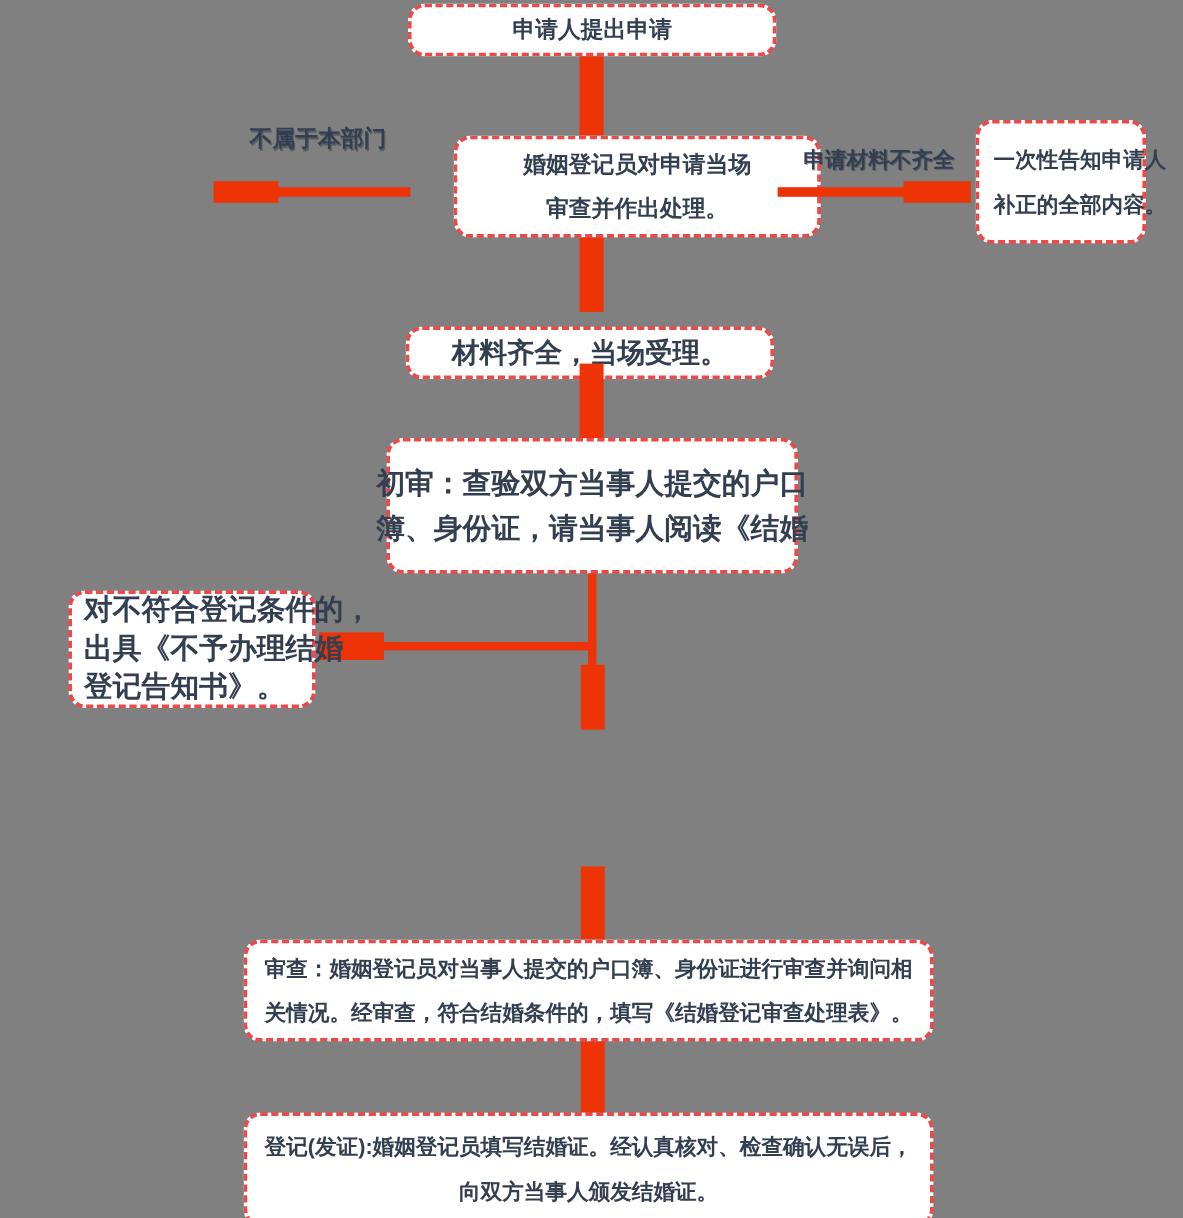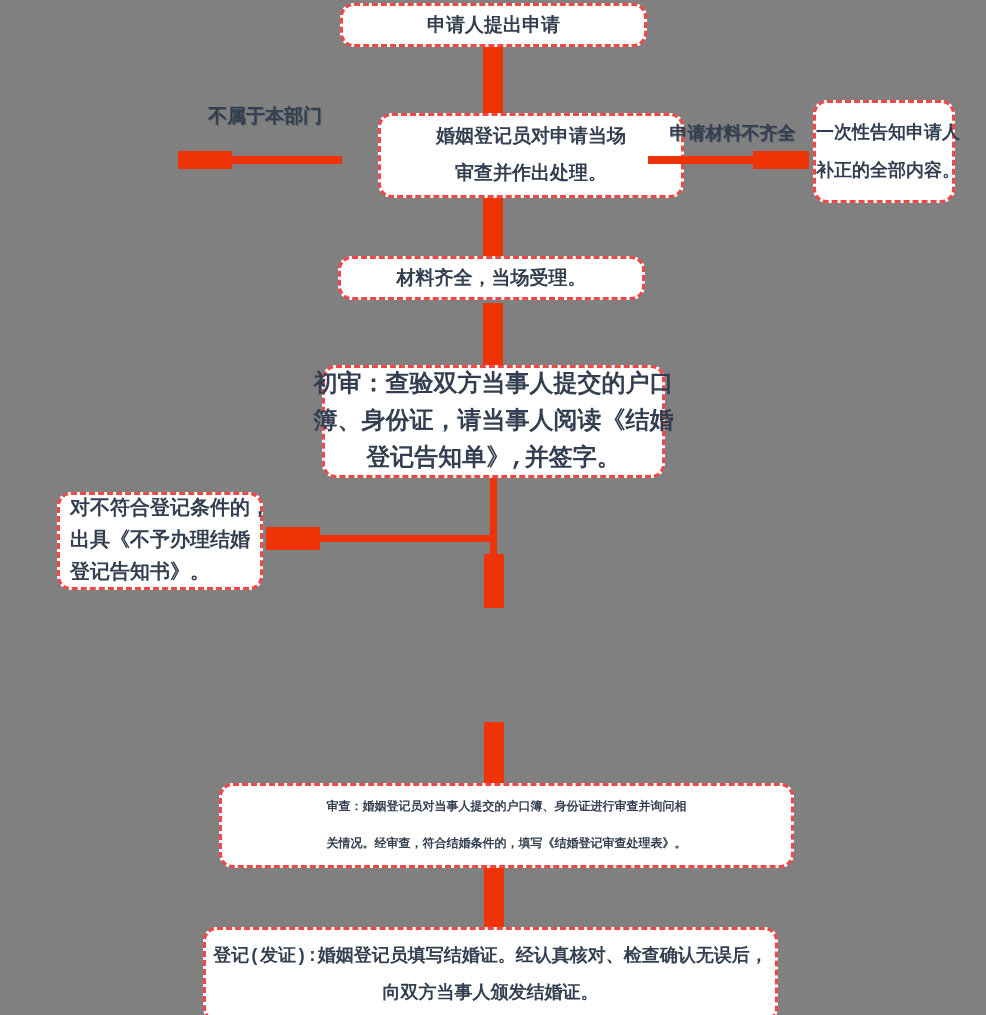--- a/index.html
+++ b/index.html
@@ -23,32 +23,32 @@
   .box.center { align-items:center; text-align:center; }
   .box.leftalign { align-items:flex-start; text-align:left; }
   .conn { position:absolute; background:#ee3307; }
   .edge-label {
     position:absolute;
     text-align:center;
     color:#333f50;
     text-shadow:1px 1px 0 rgba(40,50,66,0.45);
     white-space:nowrap;
   }
-  .ln { white-space:nowrap;font-family:Liberation Mono, monospace; }
+  .ln { white-space:nowrap; }
 
   
   #b-start       { left:340px; top:3px;   width:307px; height:44px;  font-size:19px; }
   #b-onsite      { left:342px; top:113px; width:306px; height:85px;  font-size:19px; line-height:37px;margin-left:36px; }
   #b-notaccept   { left:4px;   top:99px;  width:175px; height:106px; font-size:17px; line-height:33px; padding-left:10px; }
-  #b-inform      { left:813px; top:100px; width:142px; height:103px; font-size:18px; line-height:38px; }
-  #b-complete    { left:338px; top:256px; width:307px; height:44px;  font-size:19px; }
+  #b-inform      { left:813px; top:100px; width:142px; height:103px; font-size:18px; line-height:38px; padding-left:12px; }
+  #b-complete    { left:338px; top:272px; width:307px; height:44px;  font-size:23px; }
   #b-firstreview { left:322px; top:365px; width:343px; height:113px; font-size:24px; line-height:37px; }
-  #b-reject      { left:57px;  top:492px; width:206px; height:98px;  font-size:20px; line-height:32px; padding-left:10px; }
+  #b-reject      { left:57px;  top:492px; width:206px; height:98px;  font-size:24px; line-height:32px; padding-left:10px; }
   #b-accept      { left:203px; top:608px; width:575px; height:114px; font-size:18px; line-height:37px; }
-  #b-examine     { left:219px; top:783px; width:575px; height:85px;  font-size:12px; line-height:37px; }
+  #b-examine     { left:203px; top:783px; width:575px; height:85px;  font-size:18px; line-height:37px; }
   #b-register    { left:203px; top:927px; width:575px; height:95px;  font-size:18px; line-height:37px; }
 
   
   #c-v1       { left:483px; top:47px;  width:20px; height:66px; }
   #c-v2       { left:483px; top:198px; width:20px; height:62px; }
   #c-v3       { left:483px; top:303px; width:20px; height:62px; }
   #c-l2-thick { left:178px; top:151px; width:54px;  height:18px; }
   #c-l2-thin  { left:230px; top:156px; width:112px; height:8px; }
   #c-r2-thin  { left:648px; top:156px; width:107px; height:8px; }
   #c-r2-thick { left:753px; top:151px; width:56px;  height:18px; }
@@ -98,21 +98,20 @@
 
   <div class="conn" id="c-v2"></div>
   <div class="box center" id="b-complete">
     <div class="ln">材料齐全，当场受理。</div>
   </div>
 
   <div class="conn" id="c-v3"></div>
   <div class="box center" id="b-firstreview">
     <div class="ln">初审：查验双方当事人提交的户口</div>
     <div class="ln">簿、身份证，请当事人阅读《结婚</div>
-    <div class="ln">登记告知单》,并签字。</div>
   </div>
 
   <div class="conn" id="c-v4"></div>
   <div class="conn" id="c-h5-thin"></div>
   <div class="conn" id="c-h5-thick"></div>
   <div class="box leftalign" id="b-reject">
     <div class="ln">对不符合登记条件的，</div>
     <div class="ln">出具《不予办理结婚</div>
     <div class="ln">登记告知书》。</div>
   </div>

